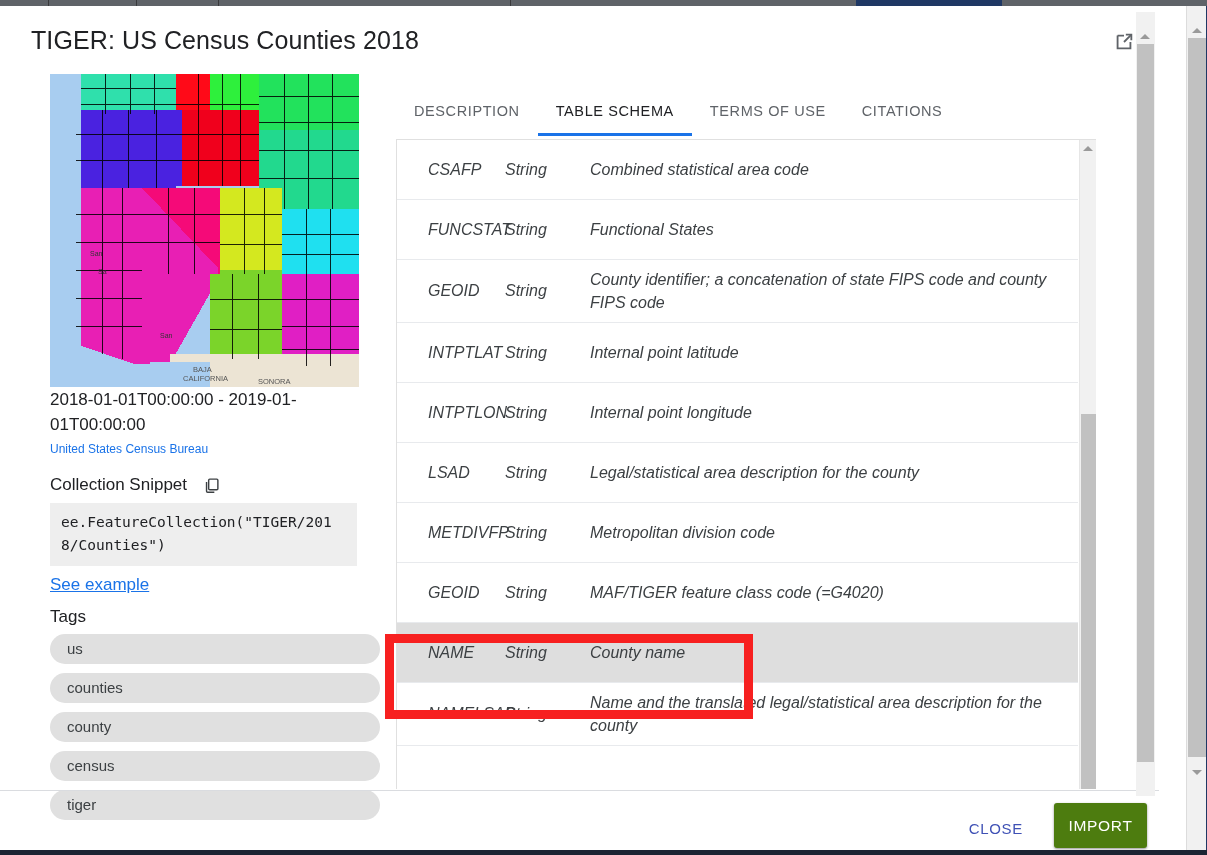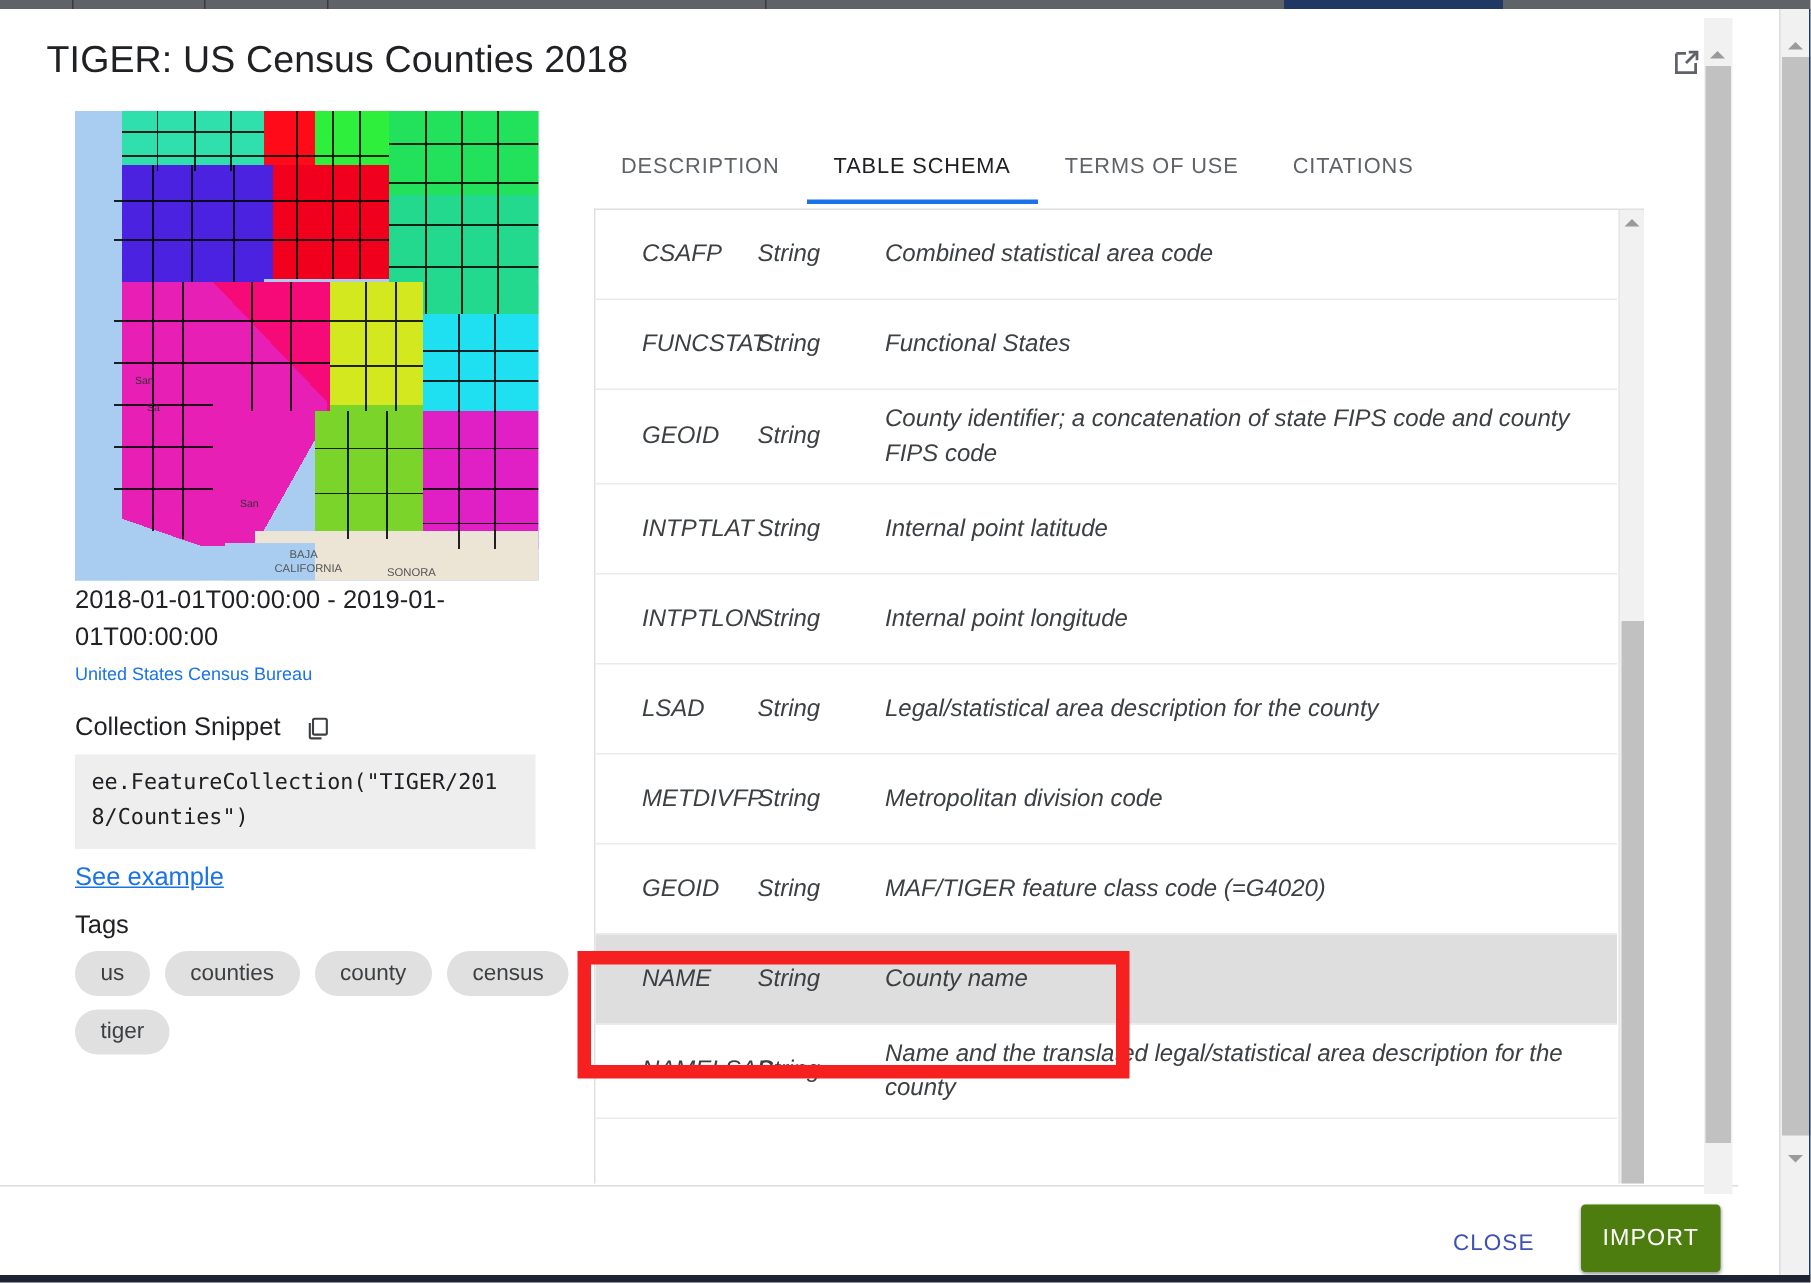--- a/index.html
+++ b/index.html
@@ -159,20 +159,21 @@
     font-size: 17px;
     margin-top: 12px;
     color: #202124;
   }
   #tags-list {
     margin-top: 7px;
     display: flex;
     flex-wrap: wrap;
     gap: 9px 10px;
     width: 330px;
+    flex-direction: column;
   }
   .tag {
     background: #e0e0e0;
     border-radius: 16px;
     height: 30px;
     line-height: 30px;
     padding: 0 17px;
     font-size: 15px;
     color: #3c4043;
     cursor: pointer;

